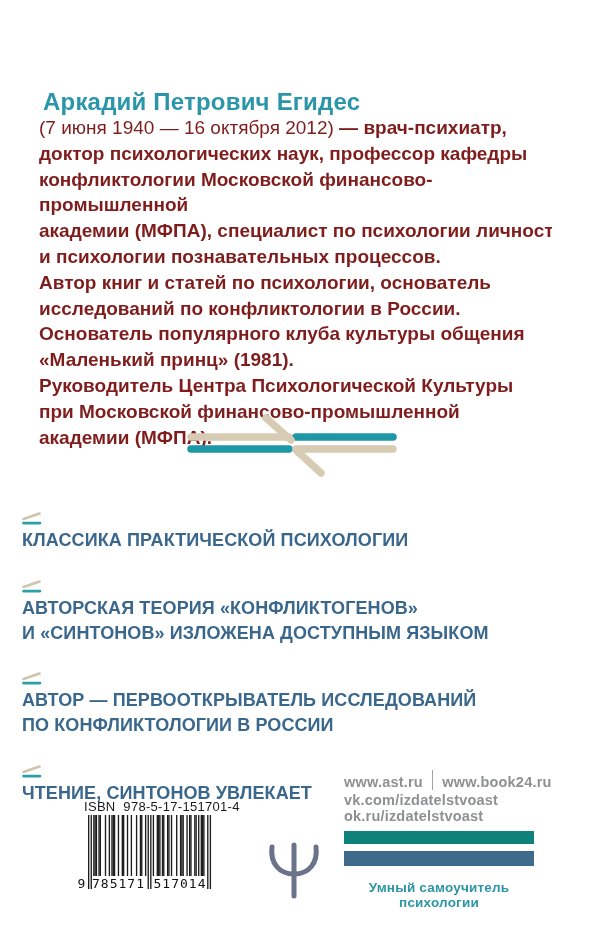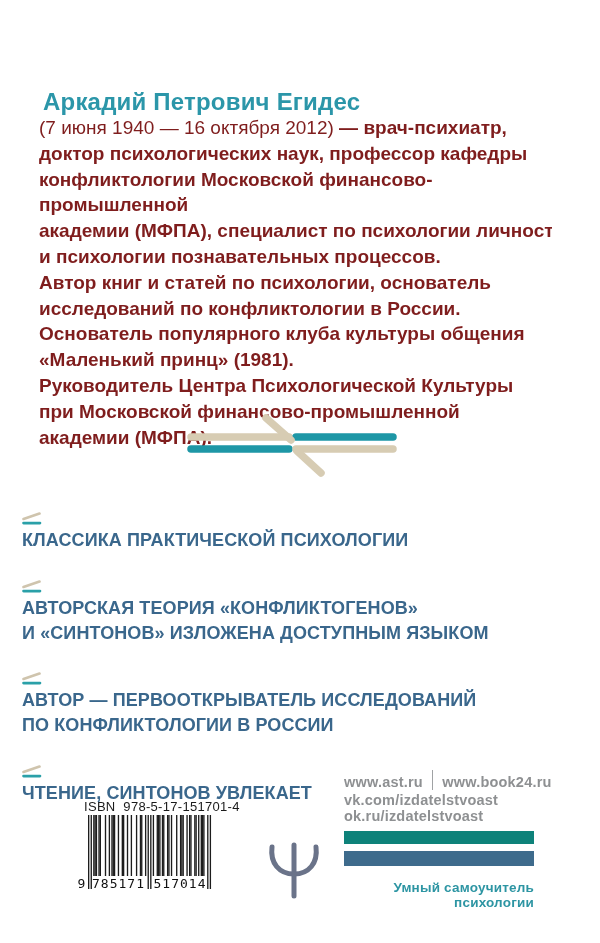--- a/index.html
+++ b/index.html
@@ -39,21 +39,21 @@
 
   .links{position:absolute;left:344px;top:772px;width:210px;
         font-size:14.5px;font-weight:700;color:#8e9092;line-height:16.4px;letter-spacing:0.2px;}
   .links-row{display:flex;align-items:center;}
   .vline{display:inline-block;width:1.5px;height:20px;background:#a0a2a4;
         margin:0 9px;position:relative;top:-2px;}
 
   .bar{position:absolute;left:344px;width:190px;}
   .bar-green{top:831px;height:13px;background:#0e827a;}
   .bar-blue{top:851px;height:15px;background:#3e6b8c;}
-  .tagline{position:absolute;left:344px;top:880px;width:190px;text-align:right;
+  .tagline{position:absolute;left:344px;top:880px;width:190px;text-align:center;
         font-size:13.5px;font-weight:700;color:#2d95a3;letter-spacing:0.2px;}
 </style>
 </head>
 <body>
 
 <div class="page">
 
   <h1 class="author-name">Аркадий Петрович Егидес</h1>
 
   <div class="bio">

